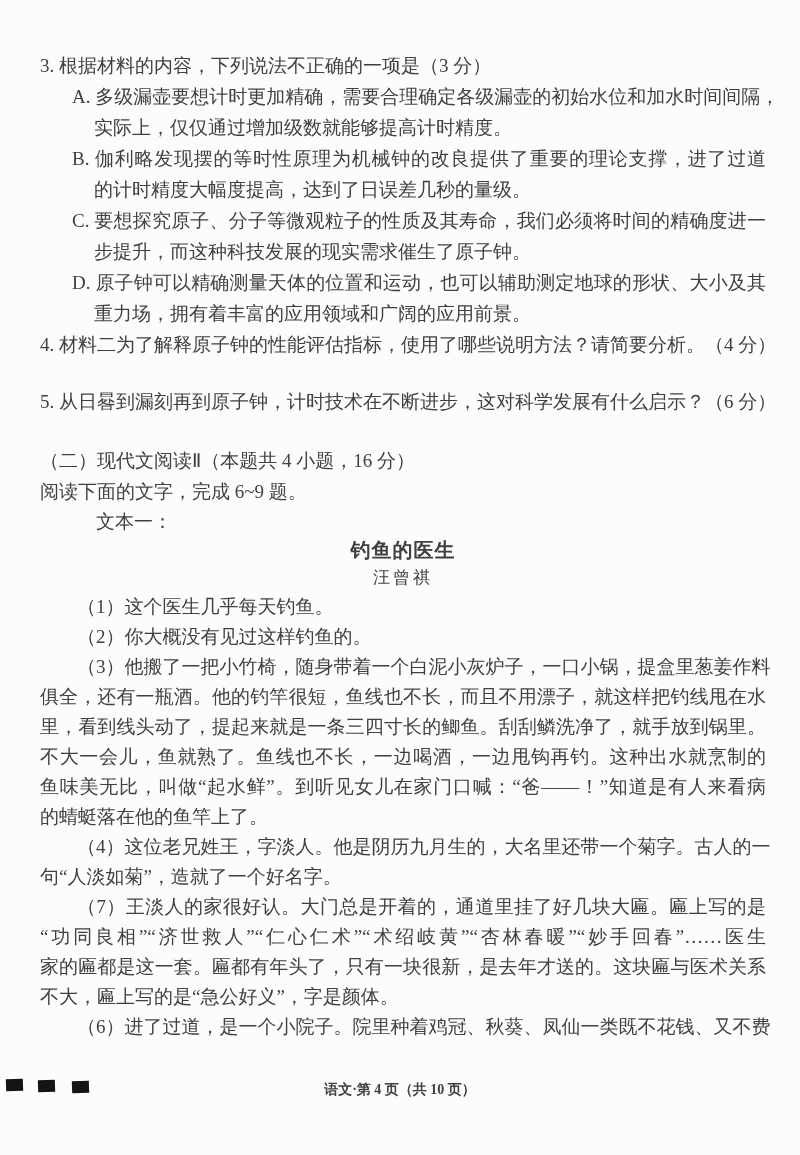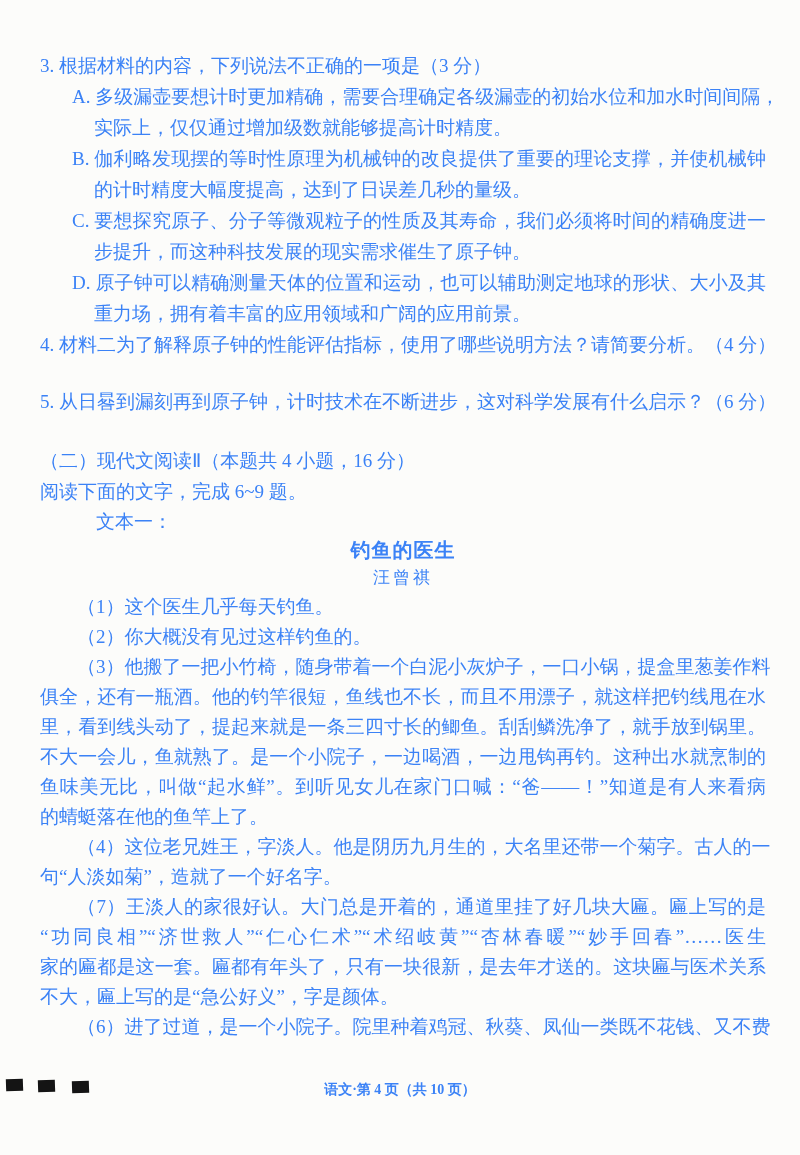--- a/index.html
+++ b/index.html
@@ -1,21 +1,21 @@
 <!DOCTYPE html>
 <html><head>
 <meta charset="utf-8">
 <style>
   html,body { margin:0; padding:0; background:#e8e8e8; }
   .page {
     position:relative;
     width:800px; height:1155px;
     margin:0 auto;
     background:#fcfcfa;
-    color:#3b82f6;
+    color:#404040;
     font-family:"Liberation Serif", serif;
     font-size:19px;
     overflow:hidden;
   }
   .content { position:absolute; left:40px; top:50px; width:726px; }
 
   .qline { line-height:31px; white-space:nowrap; }
   .j { text-align:justify; text-align-last:justify; }
   .opt1 { margin-left:32px; }
   .opt2 { margin-left:54px; }
@@ -44,21 +44,21 @@
 </style>
 </head>
 <body>
 
 <div class="page">
   <div class="content">
 
     <div class="qline">3. 根据材料的内容，下列说法不正确的一项是（3 分）</div>
     <div class="qline j opt1">A. 多级漏壶要想计时更加精确，需要合理确定各级漏壶的初始水位和加水时间间隔，</div>
     <div class="qline opt2">实际上，仅仅通过增加级数就能够提高计时精度。</div>
-    <div class="qline j opt1">B. 伽利略发现摆的等时性原理为机械钟的改良提供了重要的理论支撑，并使机械钟</div>
+    <div class="qline j opt1">B. 伽利略发现摆的等时性原理为机械钟的改良提供了重要的理论支撑，进了过道</div>
     <div class="qline opt2">的计时精度大幅度提高，达到了日误差几秒的量级。</div>
     <div class="qline j opt1">C. 要想探究原子、分子等微观粒子的性质及其寿命，我们必须将时间的精确度进一</div>
     <div class="qline opt2">步提升，而这种科技发展的现实需求催生了原子钟。</div>
     <div class="qline j opt1">D. 原子钟可以精确测量天体的位置和运动，也可以辅助测定地球的形状、大小及其</div>
     <div class="qline opt2">重力场，拥有着丰富的应用领域和广阔的应用前景。</div>
 
     <div class="qline j">4. 材料二为了解释原子钟的性能评估指标，使用了哪些说明方法？请简要分析。（4 分）</div>
     <div class="gap-a"></div>
 
     <div class="qline j">5. 从日晷到漏刻再到原子钟，计时技术在不断进步，这对科学发展有什么启示？（6 分）</div>
@@ -69,21 +69,21 @@
     <div class="secline text-label">文本一：</div>
     <div class="center essay-title">钓鱼的医生</div>
     <div class="center essay-author">汪曾祺</div>
 
     <div class="pline pindent">（1）这个医生几乎每天钓鱼。</div>
     <div class="pline pindent">（2）你大概没有见过这样钓鱼的。</div>
 
     <div class="pline pindent j">（3）他搬了一把小竹椅，随身带着一个白泥小灰炉子，一口小锅，提盒里葱姜作料</div>
     <div class="pline j">俱全，还有一瓶酒。他的钓竿很短，鱼线也不长，而且不用漂子，就这样把钓线甩在水</div>
     <div class="pline j">里，看到线头动了，提起来就是一条三四寸长的鲫鱼。刮刮鳞洗净了，就手放到锅里。</div>
-    <div class="pline j">不大一会儿，鱼就熟了。是一个小院子，一边喝酒，一边甩钩再钓。这种出水就烹制的</div>
+    <div class="pline j">不大一会儿，鱼就熟了。鱼线也不长，一边喝酒，一边甩钩再钓。这种出水就烹制的</div>
     <div class="pline j">鱼味美无比，叫做“起水鲜”。到听见女儿在家门口喊：“爸——！”知道是有人来看病</div>
     <div class="pline">的蜻蜓落在他的鱼竿上了。</div>
 
     <div class="pline pindent j">（4）这位老兄姓王，字淡人。他是阴历九月生的，大名里还带一个菊字。古人的一</div>
     <div class="pline">句“人淡如菊”，造就了一个好名字。</div>
 
     <div class="pline pindent j">（7）王淡人的家很好认。大门总是开着的，通道里挂了好几块大匾。匾上写的是</div>
     <div class="pline j">“功同良相”“济世救人”“仁心仁术”“术绍岐黄”“杏林春暖”“妙手回春”……医生</div>
     <div class="pline j">家的匾都是这一套。匾都有年头了，只有一块很新，是去年才送的。这块匾与医术关系</div>
     <div class="pline">不大，匾上写的是“急公好义”，字是颜体。</div>

